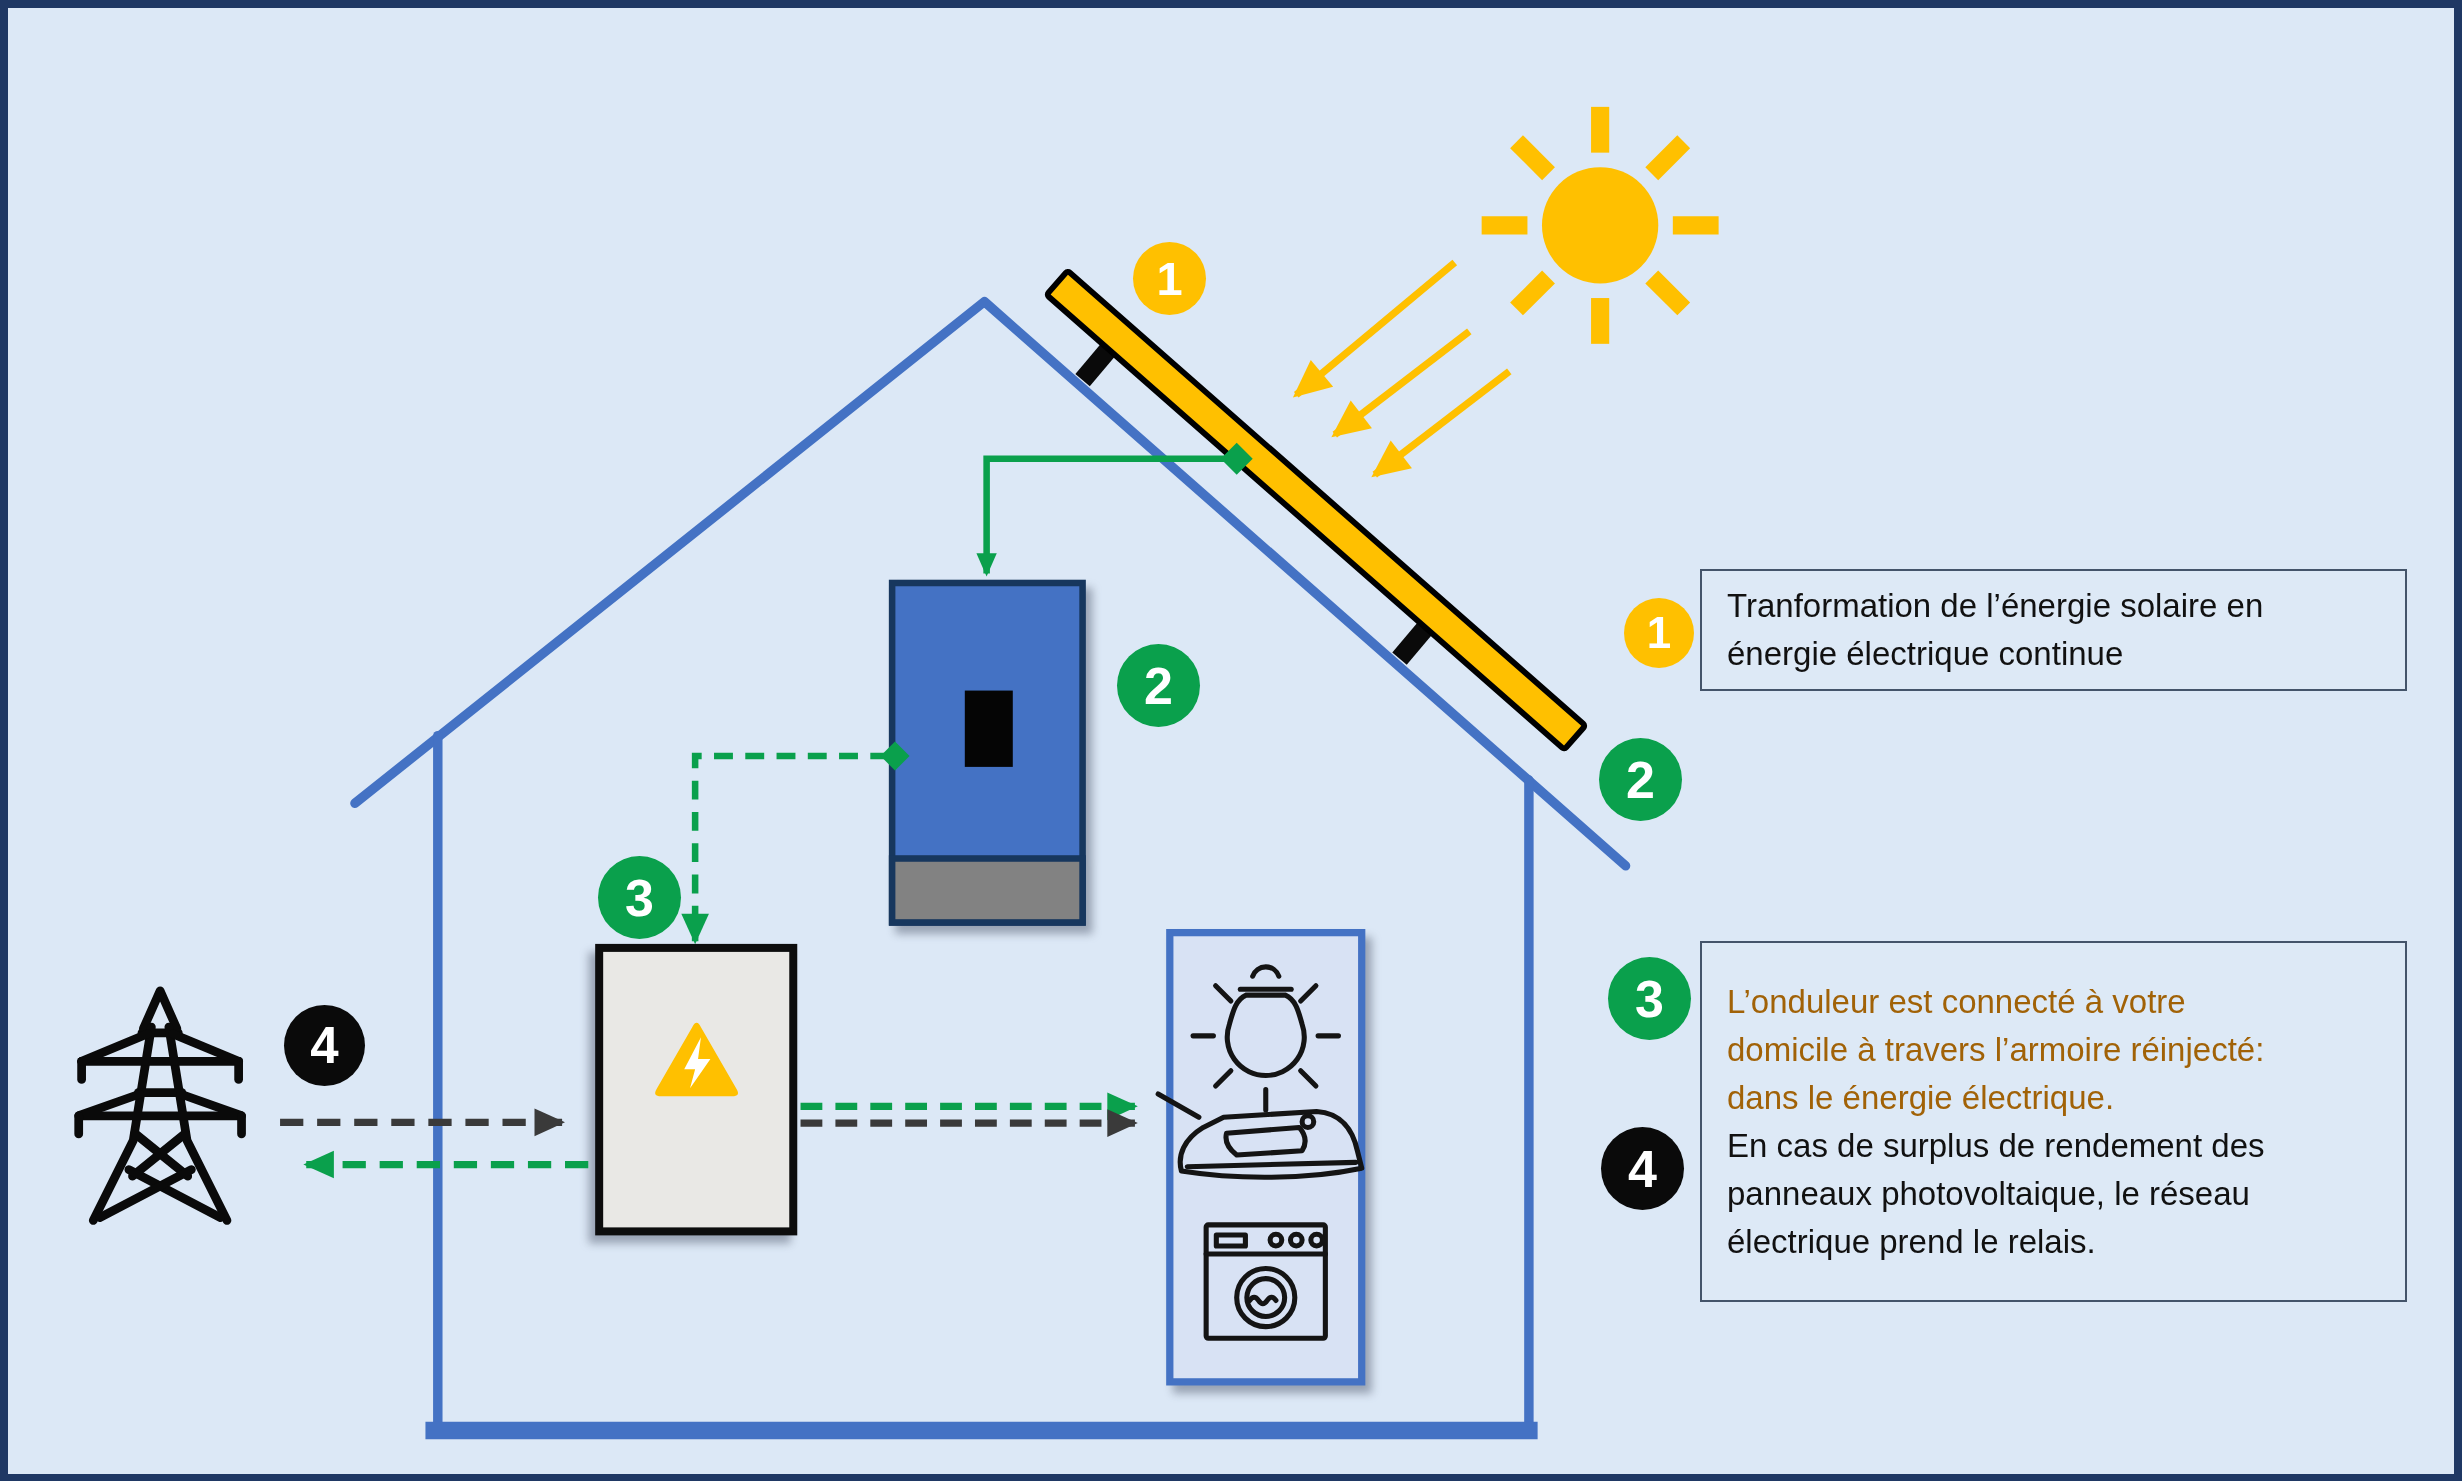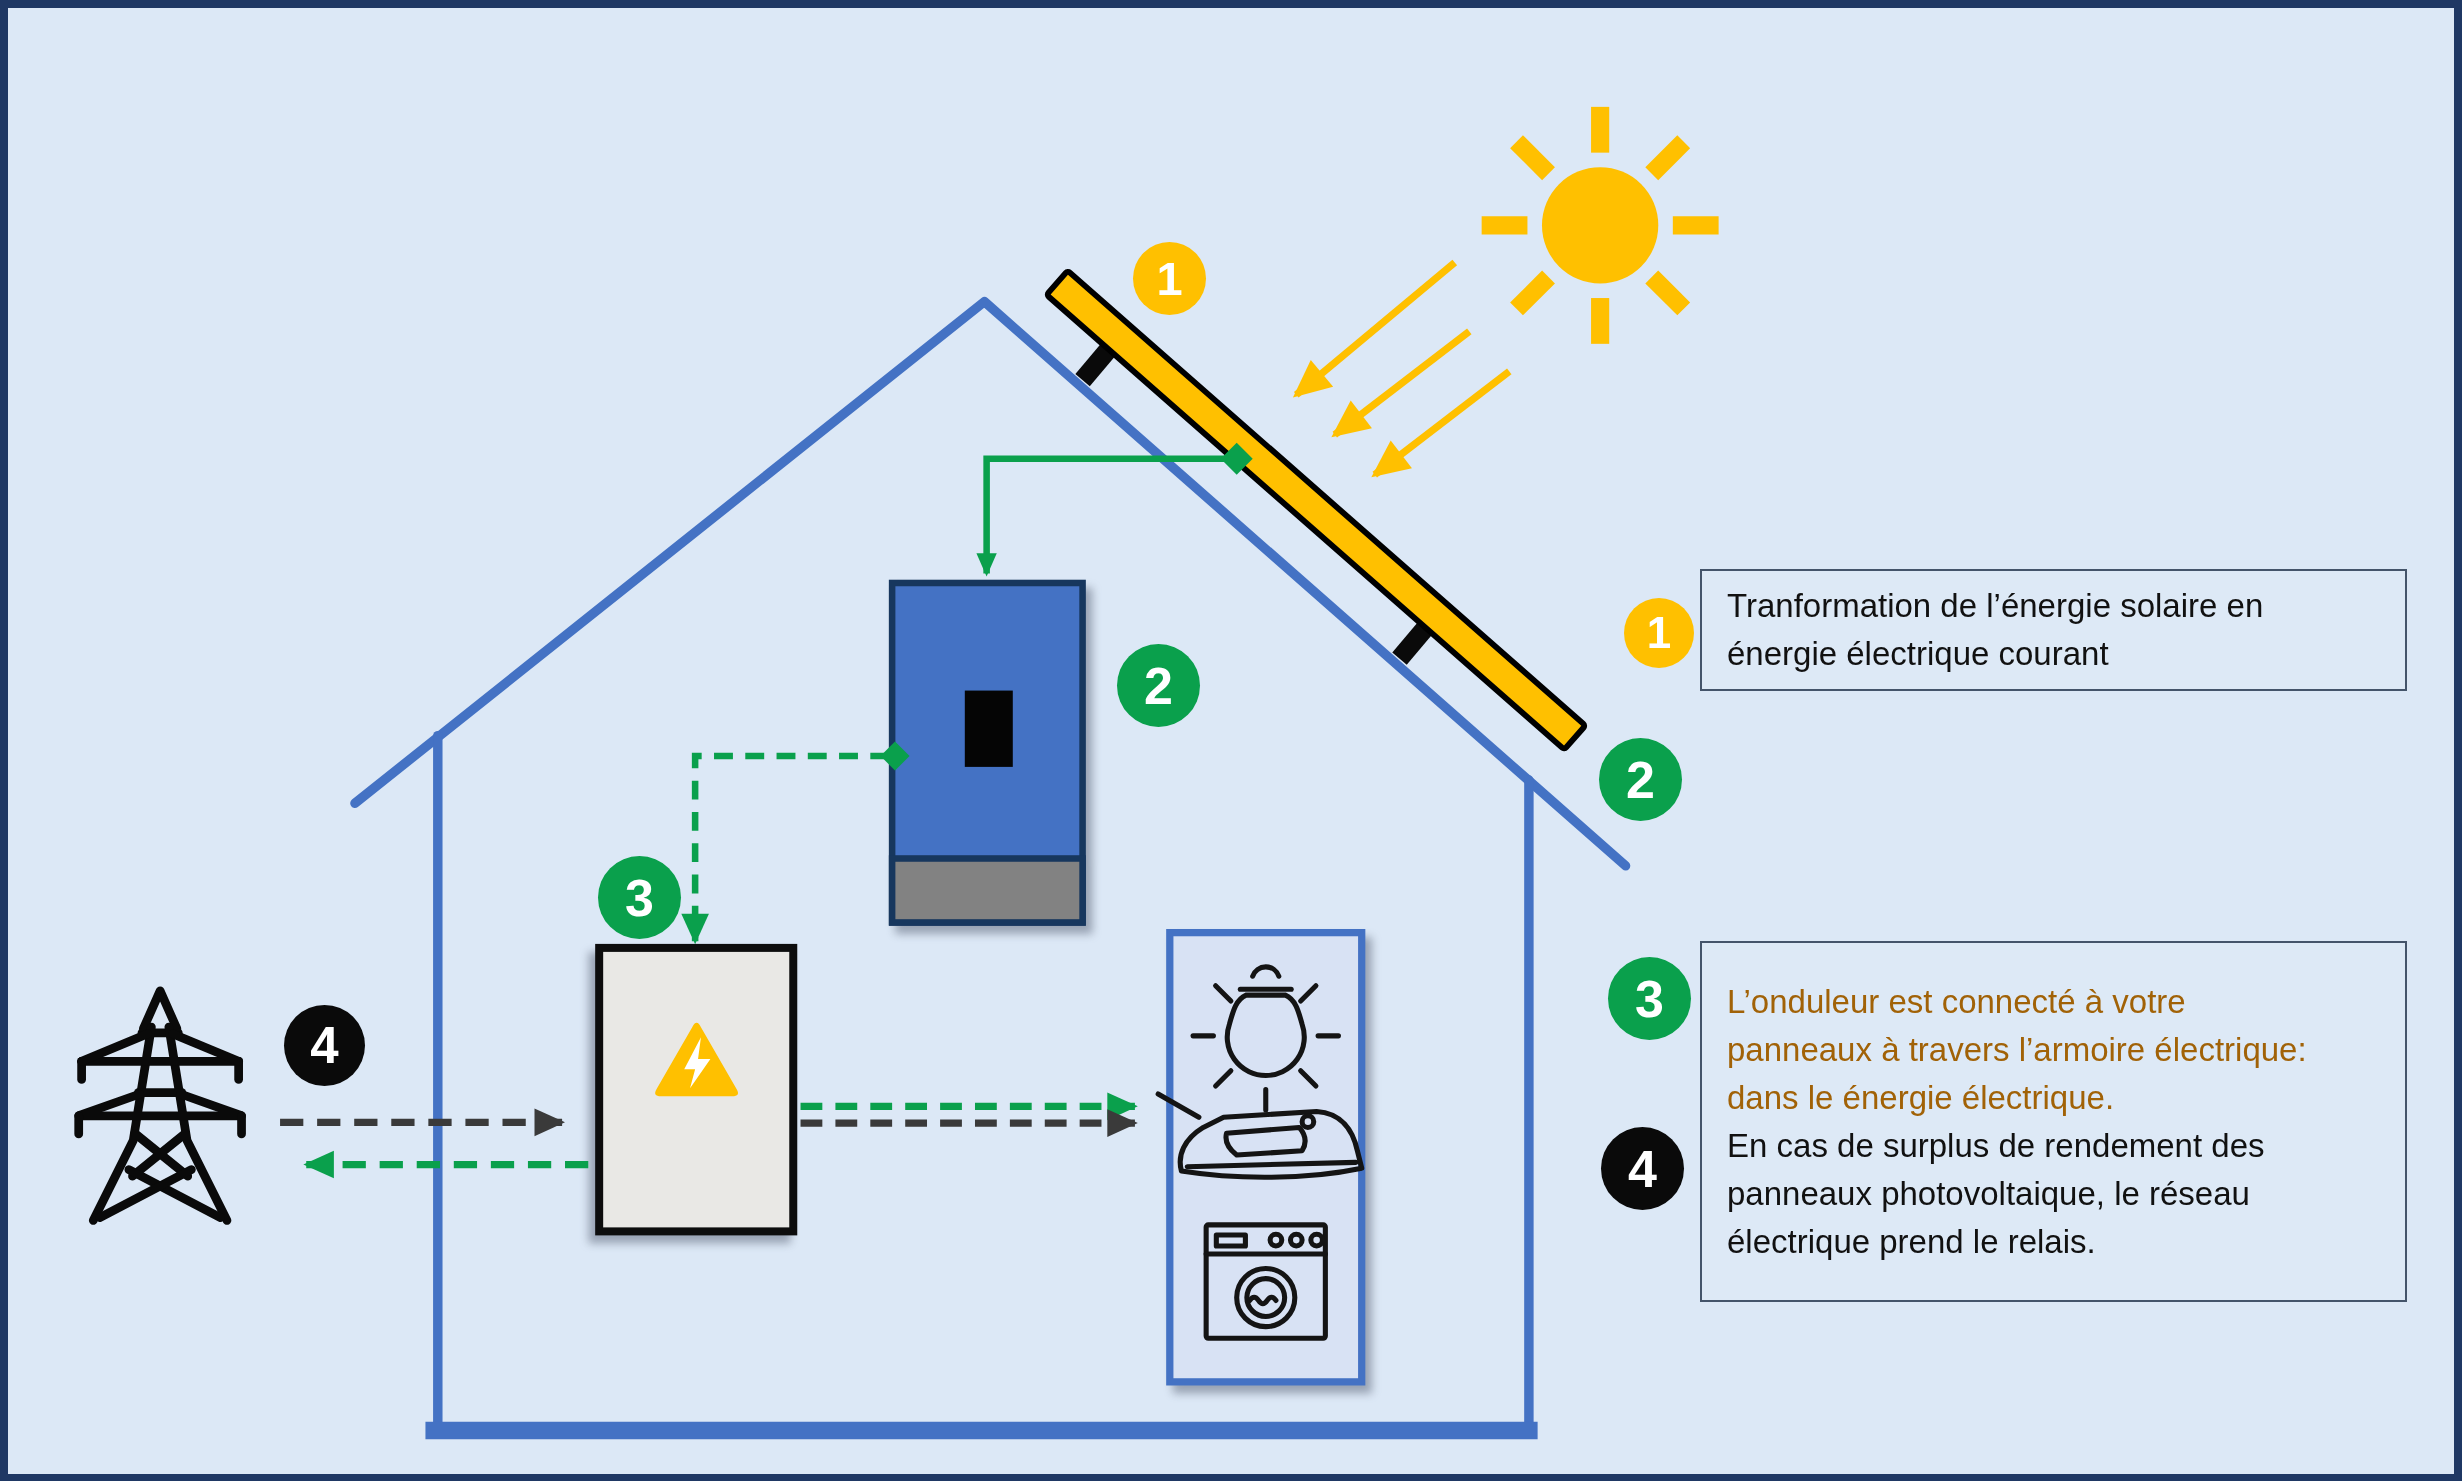--- a/index.html
+++ b/index.html
@@ -192,27 +192,27 @@
   <div class="num-badge badge-green" style="left:590px;top:848px;width:83px;height:83px;font-size:52px;">3</div>
   <div class="num-badge badge-black" style="left:276px;top:997px;width:81px;height:81px;font-size:51px;">4</div>
 
   <div class="num-badge badge-yellow" style="left:1616px;top:590px;width:70px;height:70px;font-size:44px;">1</div>
   <div class="num-badge badge-green" style="left:1591px;top:730px;width:83px;height:83px;font-size:52px;">2</div>
   <div class="num-badge badge-green" style="left:1600px;top:949px;width:83px;height:83px;font-size:52px;">3</div>
   <div class="num-badge badge-black" style="left:1593px;top:1119px;width:83px;height:83px;font-size:52px;">4</div>
 
   <div class="legend-box" style="top:561px;height:122px;justify-content:center;">
     <div class="legend-line">Tranformation de l’énergie solaire en</div>
-    <div class="legend-line">énergie électrique courant</div>
+    <div class="legend-line">énergie électrique continue</div>
   </div>
 
 
   <div class="legend-box" style="top:933px;height:361px;">
     <div class="legend-line green">L’onduleur est connecté à votre</div>
-    <div class="legend-line green">panneaux à travers l’armoire électrique:</div>
+    <div class="legend-line green">domicile à travers l’armoire réinjecté:</div>
     <div class="legend-line green">dans le énergie électrique.</div>
     <div class="legend-line">En cas de surplus de rendement des</div>
     <div class="legend-line">panneaux photovoltaique, le réseau</div>
     <div class="legend-line">électrique prend le relais.</div>
   </div>
 
 </div>
 
 
 </body></html>

